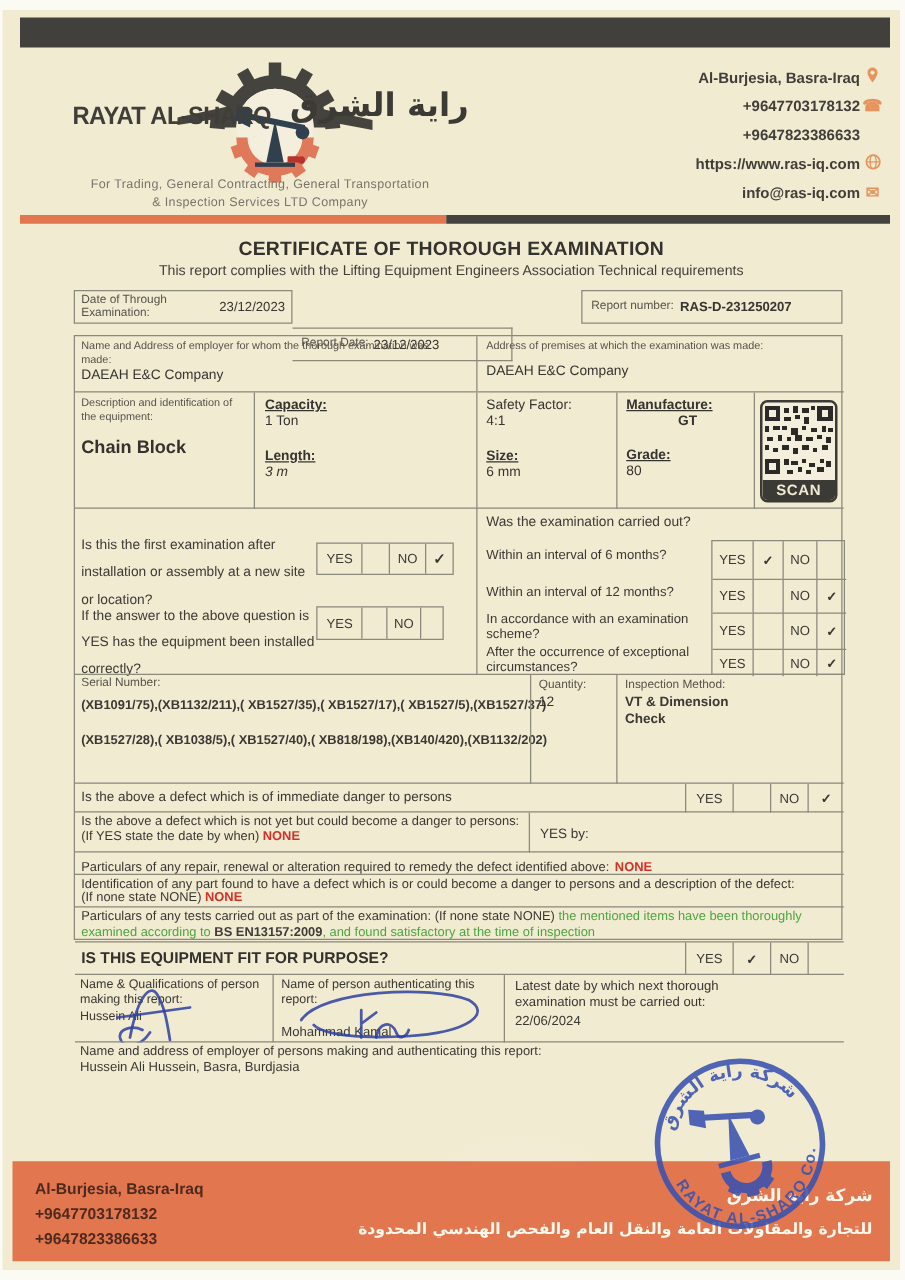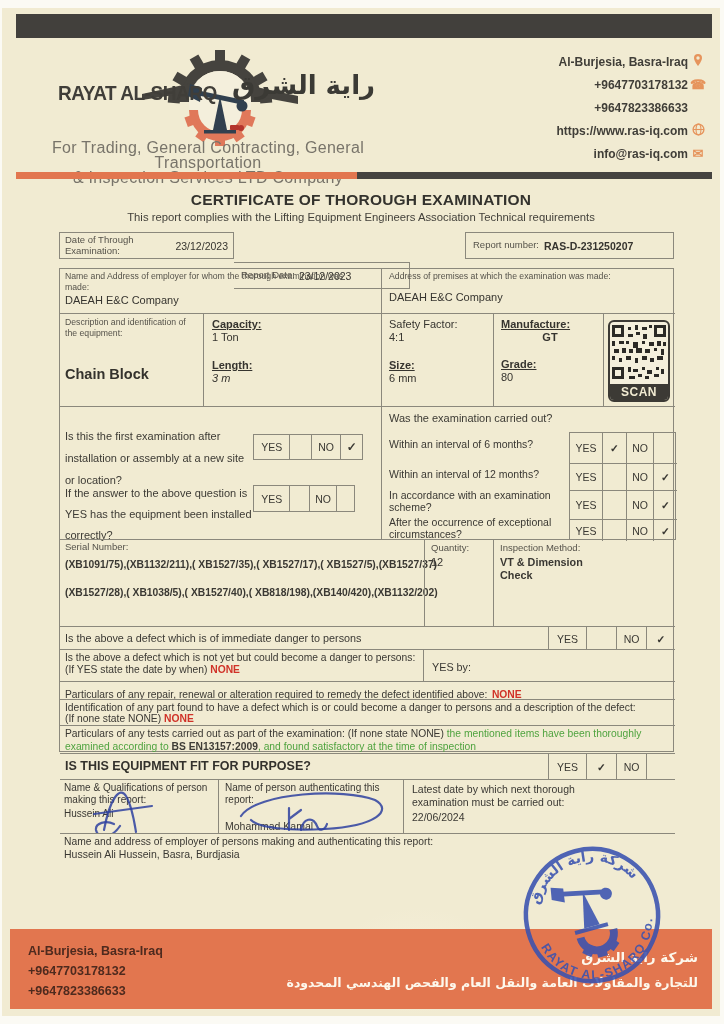--- a/index.html
+++ b/index.html
@@ -65,21 +65,21 @@
       <circle cx="102" cy="68" r="5.5"></circle>
     </g>
     <g fill="#b4352c">
       <rect x="90" y="87" width="9" height="5" rx="1"></rect>
       <circle cx="101" cy="90" r="3"></circle>
     </g>
   </svg>
 
   <div class="abs" style="left:56px;top:74px;font-size:20px;font-weight:bold;color:#403e39;letter-spacing:-0.5px;transform:scaleX(.95);transform-origin:left;">RAYAT AL-SHARQ</div>
   <div class="abs ar" style="left:230px;top:62px;font-size:26px;font-weight:bold;color:#3b3a35;">راية الشرق</div>
-  <div class="abs" style="left:38px;top:132px;width:336px;text-align:center;font-size:16px;color:#78746a;line-height:15px;letter-spacing:.3px;">
+  <div class="abs" style="left:38px;top:132px;width:336px;text-align:center;font-size:10px;color:#78746a;line-height:15px;letter-spacing:.3px;">
     <div>For Trading, General Contracting, General Transportation</div>
     <div>&amp; Inspection Services LTD Company</div>
   </div>
 
   <div class="abs" style="right:12px;top:42px;width:230px;">
     <div class="contact-line">
       <span>Al-Burjesia, Basra-Iraq</span>
       <span class="cicon"><svg width="12" height="14" viewBox="0 0 24 28">
             <path d="M12 2a8 8 0 0 0-8 8c0 6 8 16 8 16s8-10 8-16a8 8 0 0 0-8-8z" fill="#e6945c"></path>
             <circle cx="12" cy="10" r="3.4" fill="#f1ebd2"></circle>
@@ -135,21 +135,21 @@
       </div>
       <div class="cell" style="left:321px;top:0;width:294px;height:44px;padding:2px 7px;">
         <div class="lbl">Address of premises at which the examination was made:</div>
         <div class="val" style="margin-top:9px;">DAEAH E&amp;C Company</div>
       </div>
     </div>
 
     <div class="row" style="top:44px;height:93px;">
       <div class="cell first" style="left:0;top:0;width:143px;height:93px;padding:3px 5px;">
         <div class="lbl">Description and identification of the equipment:</div>
-        <div style="margin-top:28px;font-size:14.5px;font-weight:600;color:#34322d;">Chain Block</div>
+        <div style="margin-top:12px;font-size:14.5px;font-weight:600;color:#34322d;">Chain Block</div>
       </div>
       <div class="cell" style="left:143px;top:0;width:178px;height:93px;padding:4px 8px;">
         <div class="val b u">Capacity:</div>
         <div class="val" style="margin-top:1px;">1 Ton</div>
         <div class="val b u" style="margin-top:16px;">Length:</div>
         <div class="val" style="margin-top:1px;font-style:italic;">3 m</div>
       </div>
       <div class="cell" style="left:321px;top:0;width:112px;height:93px;padding:4px 7px;">
         <div class="val">Safety Factor:</div>
         <div class="val" style="margin-top:1px;">4:1</div>

